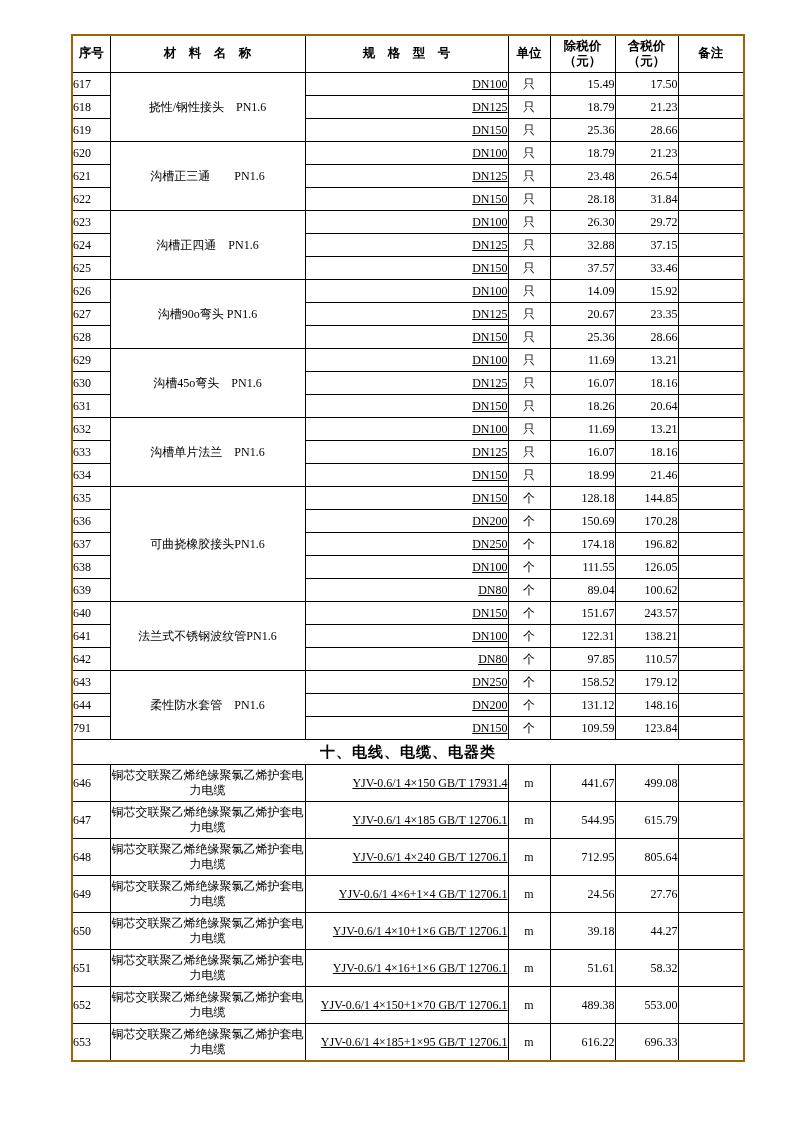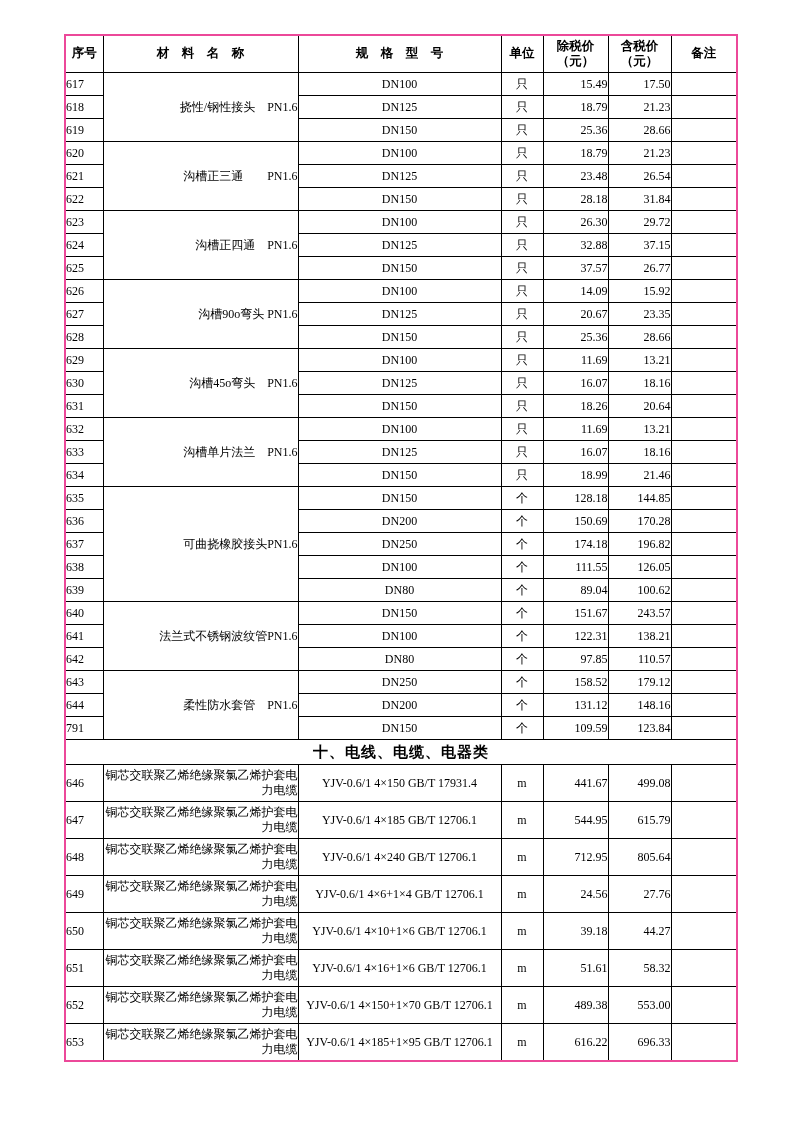--- a/index.html
+++ b/index.html
@@ -10,26 +10,26 @@
   .page {
     position: relative;
     width: 794px;
     height: 1122px;
     background: #ffffff;
     font-family: "Liberation Serif", "DejaVu Serif", serif;
     color: #000000;
   }
   table.price-table {
     position: absolute;
-    left: 64px;
+    left: 71px;
     top: 34px;
     width: 674px;
     border-collapse: collapse;
     table-layout: fixed;
-    border: 2px solid #ec4899;
+    border: 2px solid #a16207;
     font-size: 12px;
   }
   table.price-table col.c-no   { width: 38px; }
   table.price-table col.c-name { width: 195px; }
   table.price-table col.c-spec { width: 203px; }
   table.price-table col.c-unit { width: 42px; }
   table.price-table col.c-ex   { width: 65px; }
   table.price-table col.c-inc  { width: 63px; }
   table.price-table col.c-note { width: 66px; }
 
@@ -49,22 +49,22 @@
     border-bottom: 1.5px solid #000;
   }
   thead th .hline { display: block; line-height: 1.2; }
 
   tr.std td  { height: 22px; }
   tr.tall td { height: 36px; }
 
   tr.group-start td { border-top: 1.5px solid #000; }
 
   td.cell-no   { text-align: left; }
-  td.cell-name { text-align: right; padding: 1px 3px; }
-  td.cell-spec { text-align: center; padding: 1px 4px; }
+  td.cell-name { text-align: center; padding: 1px 3px; }
+  td.cell-spec { text-align: right; padding: 1px 4px; text-decoration: underline; }
   td.cell-unit { text-align: center; }
   td.cell-ex,
   td.cell-inc  { text-align: right; padding: 1px 6px 1px 2px; }
   td.cell-note { }
 
   tr.section-row td {
     height: 24px;
     text-align: center;
     font-weight: bold;
     font-size: 15px;
@@ -170,21 +170,21 @@
           <td class="cell-unit">只</td>
           <td class="cell-ex">32.88</td>
           <td class="cell-inc">37.15</td>
           <td class="cell-note"></td>
         </tr>
         <tr class="std">
           <td class="cell-no">625</td>
           <td class="cell-spec">DN150</td>
           <td class="cell-unit">只</td>
           <td class="cell-ex">37.57</td>
-          <td class="cell-inc">26.77</td>
+          <td class="cell-inc">33.46</td>
           <td class="cell-note"></td>
         </tr>
         <tr class="std group-start">
           <td class="cell-no">626</td>
           <td class="cell-name" rowspan="3">沟槽90o弯头 PN1.6</td>
           <td class="cell-spec">DN100</td>
           <td class="cell-unit">只</td>
           <td class="cell-ex">14.09</td>
           <td class="cell-inc">15.92</td>
           <td class="cell-note"></td>

